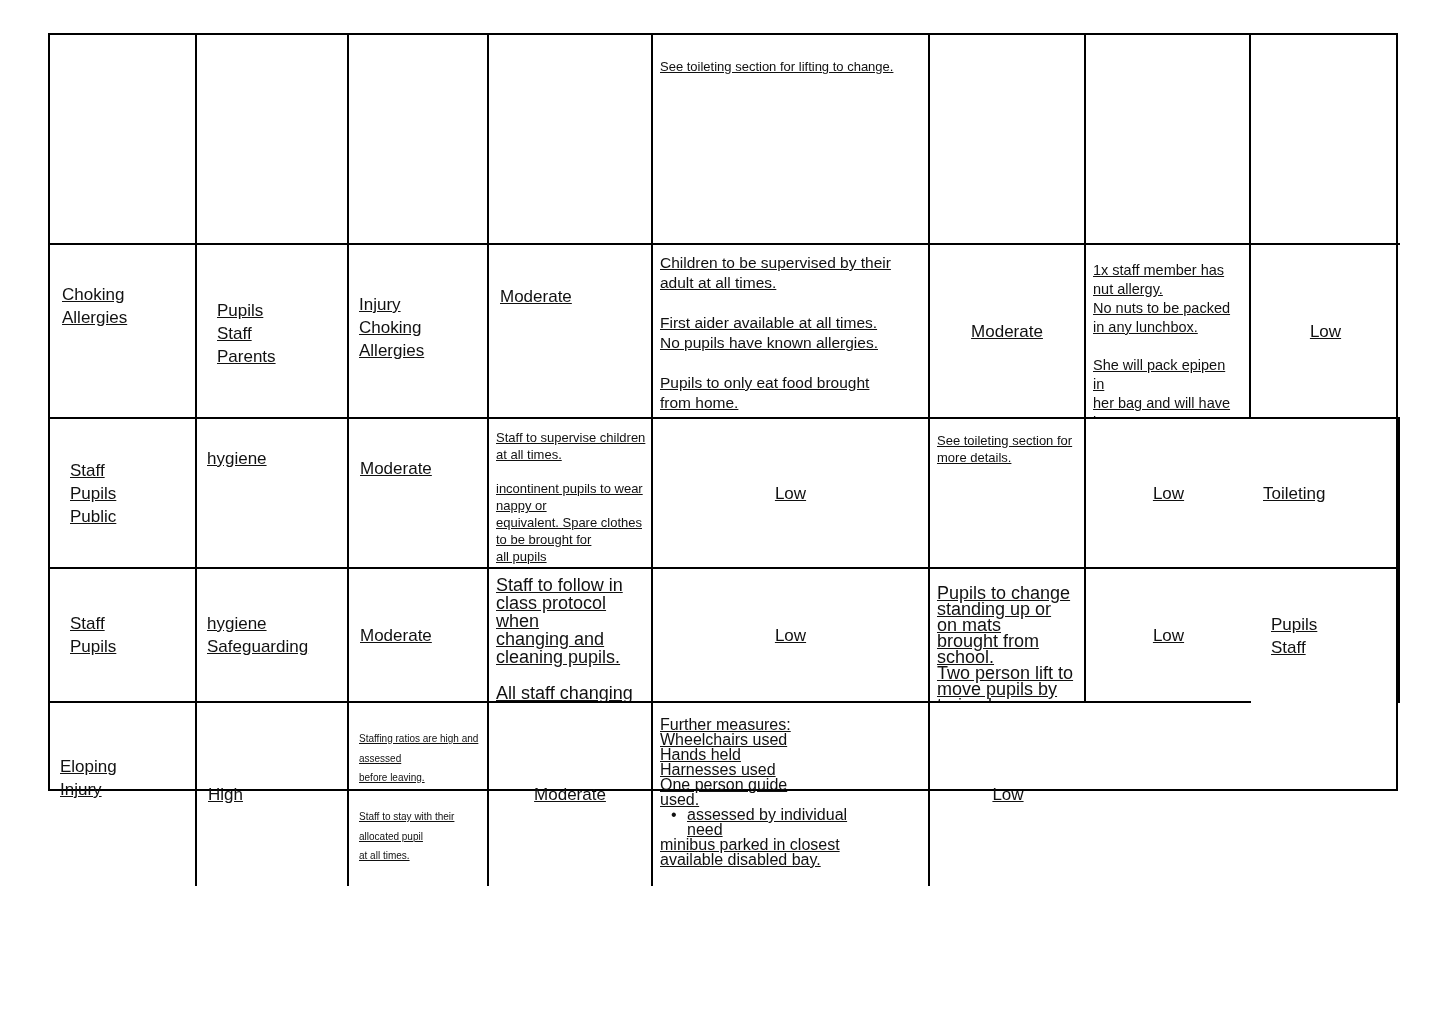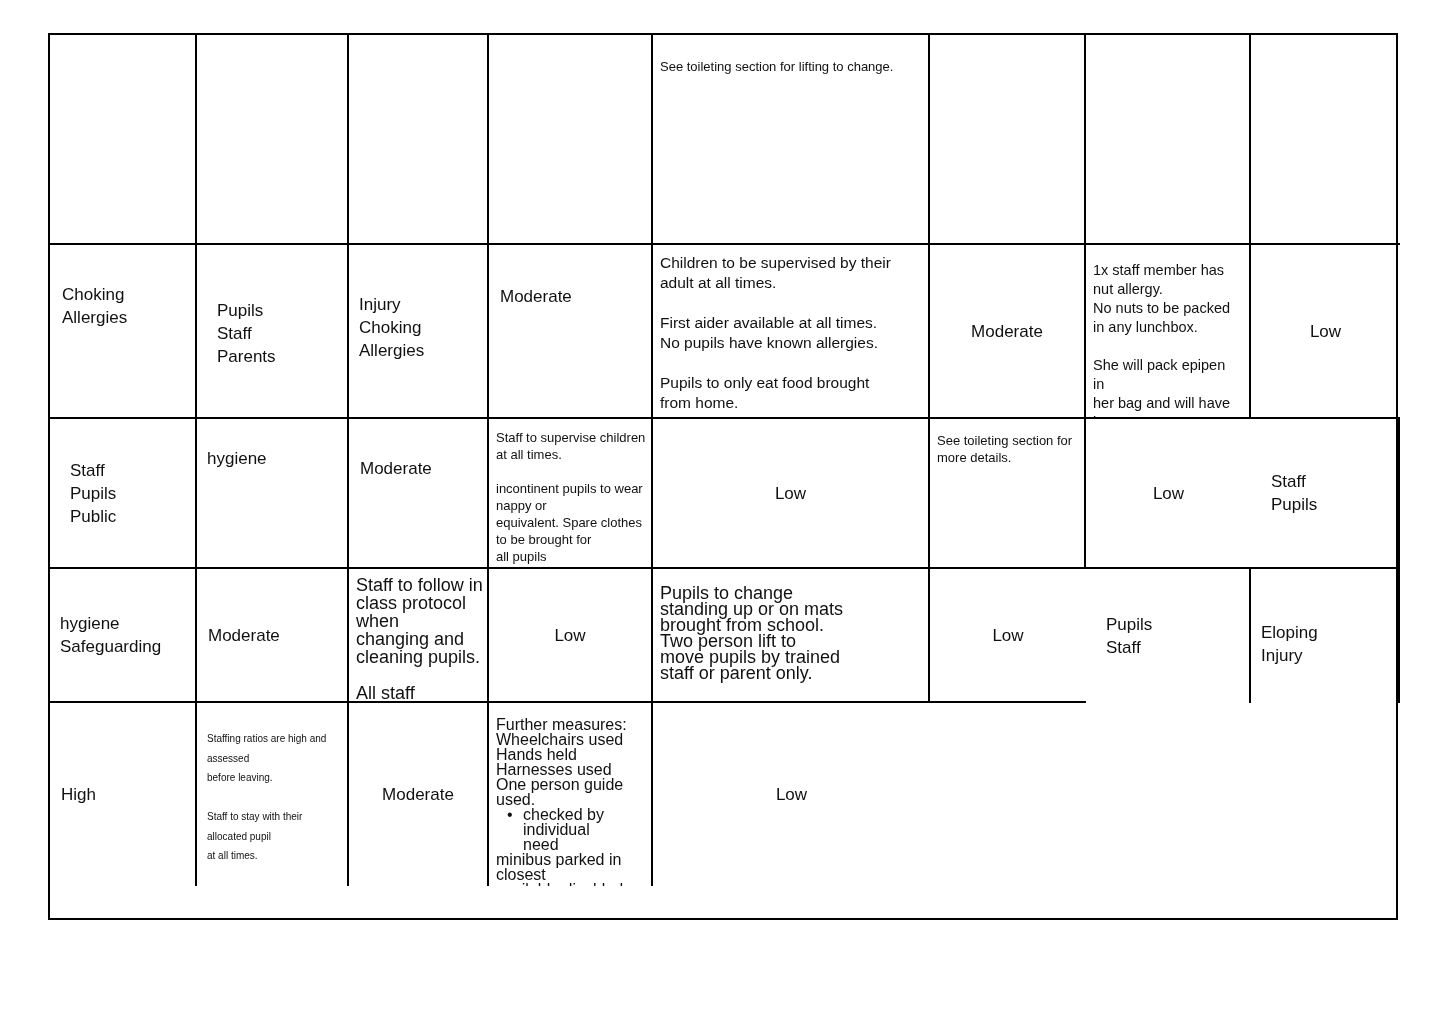--- a/index.html
+++ b/index.html
@@ -4,26 +4,27 @@
 <style>
   html,body{
     margin:0; padding:0;
     width:1445px; height:1022px;
     background:#ffffff;
     font-family:"Liberation Sans", sans-serif;
     color:#111111;
   }
   .tbl{
     position:absolute; left:48px; top:33px;
-    width:1350px; height:887px;
+    width:1350px; height:758px;
     display:grid;
     grid-template-columns:147px 152px 140px 164px 277px 156px 165px 149px;
     grid-template-rows:210px 174px 150px 134px 183px;
     border:2px solid #000;
     box-sizing:border-box;
+    text-decoration:underline;
   }
   .cell{
     border-right:2px solid #000;
     border-bottom:2px solid #000;
     box-sizing:border-box;
     display:flex; flex-direction:column;
     overflow:hidden;
   }
   .lastcol{border-right:none}
   .lastrow{border-bottom:none}
@@ -136,20 +137,23 @@
     <div class="ct lbl">Low</div>
   </div>
   <div class="cell c7">
     <div class="ct t13" style="padding-top:13px">See toileting section for
 more details.</div>
   </div>
   <div class="cell c8 vc lastcol">
     <div class="ct lbl">Low</div>
   </div>
 
+  <div class="cell c1 vc">
+    <div class="ct lbl">Toileting</div>
+  </div>
   <div class="cell c2 vc">
     <div class="ct lbl">Staff
 Pupils</div>
   </div>
   <div class="cell c3 vc">
     <div class="ct lbl">hygiene
 Safeguarding</div>
   </div>
   <div class="cell c4 vc">
     <div class="ct lbl">Moderate</div>
@@ -202,21 +206,21 @@
   <div class="cell c6 vc lastrow">
     <div class="ct lbl">Moderate</div>
   </div>
   <div class="cell c7 lastrow">
     <div class="ct t12" style="padding-top:14px">Further measures:
 Wheelchairs used
 Hands held
 Harnesses used
 One person guide
 used.</div>
-    <div class="ct t12 bullet">checked by individual
+    <div class="ct t12 bullet">assessed by individual
 need</div>
     <div class="ct t12 gap">minibus parked in closest
 available disabled bay.</div>
   </div>
   <div class="cell c8 vc lastcol lastrow">
     <div class="ct lbl">Low</div>
   </div>
 
 </div>
 

